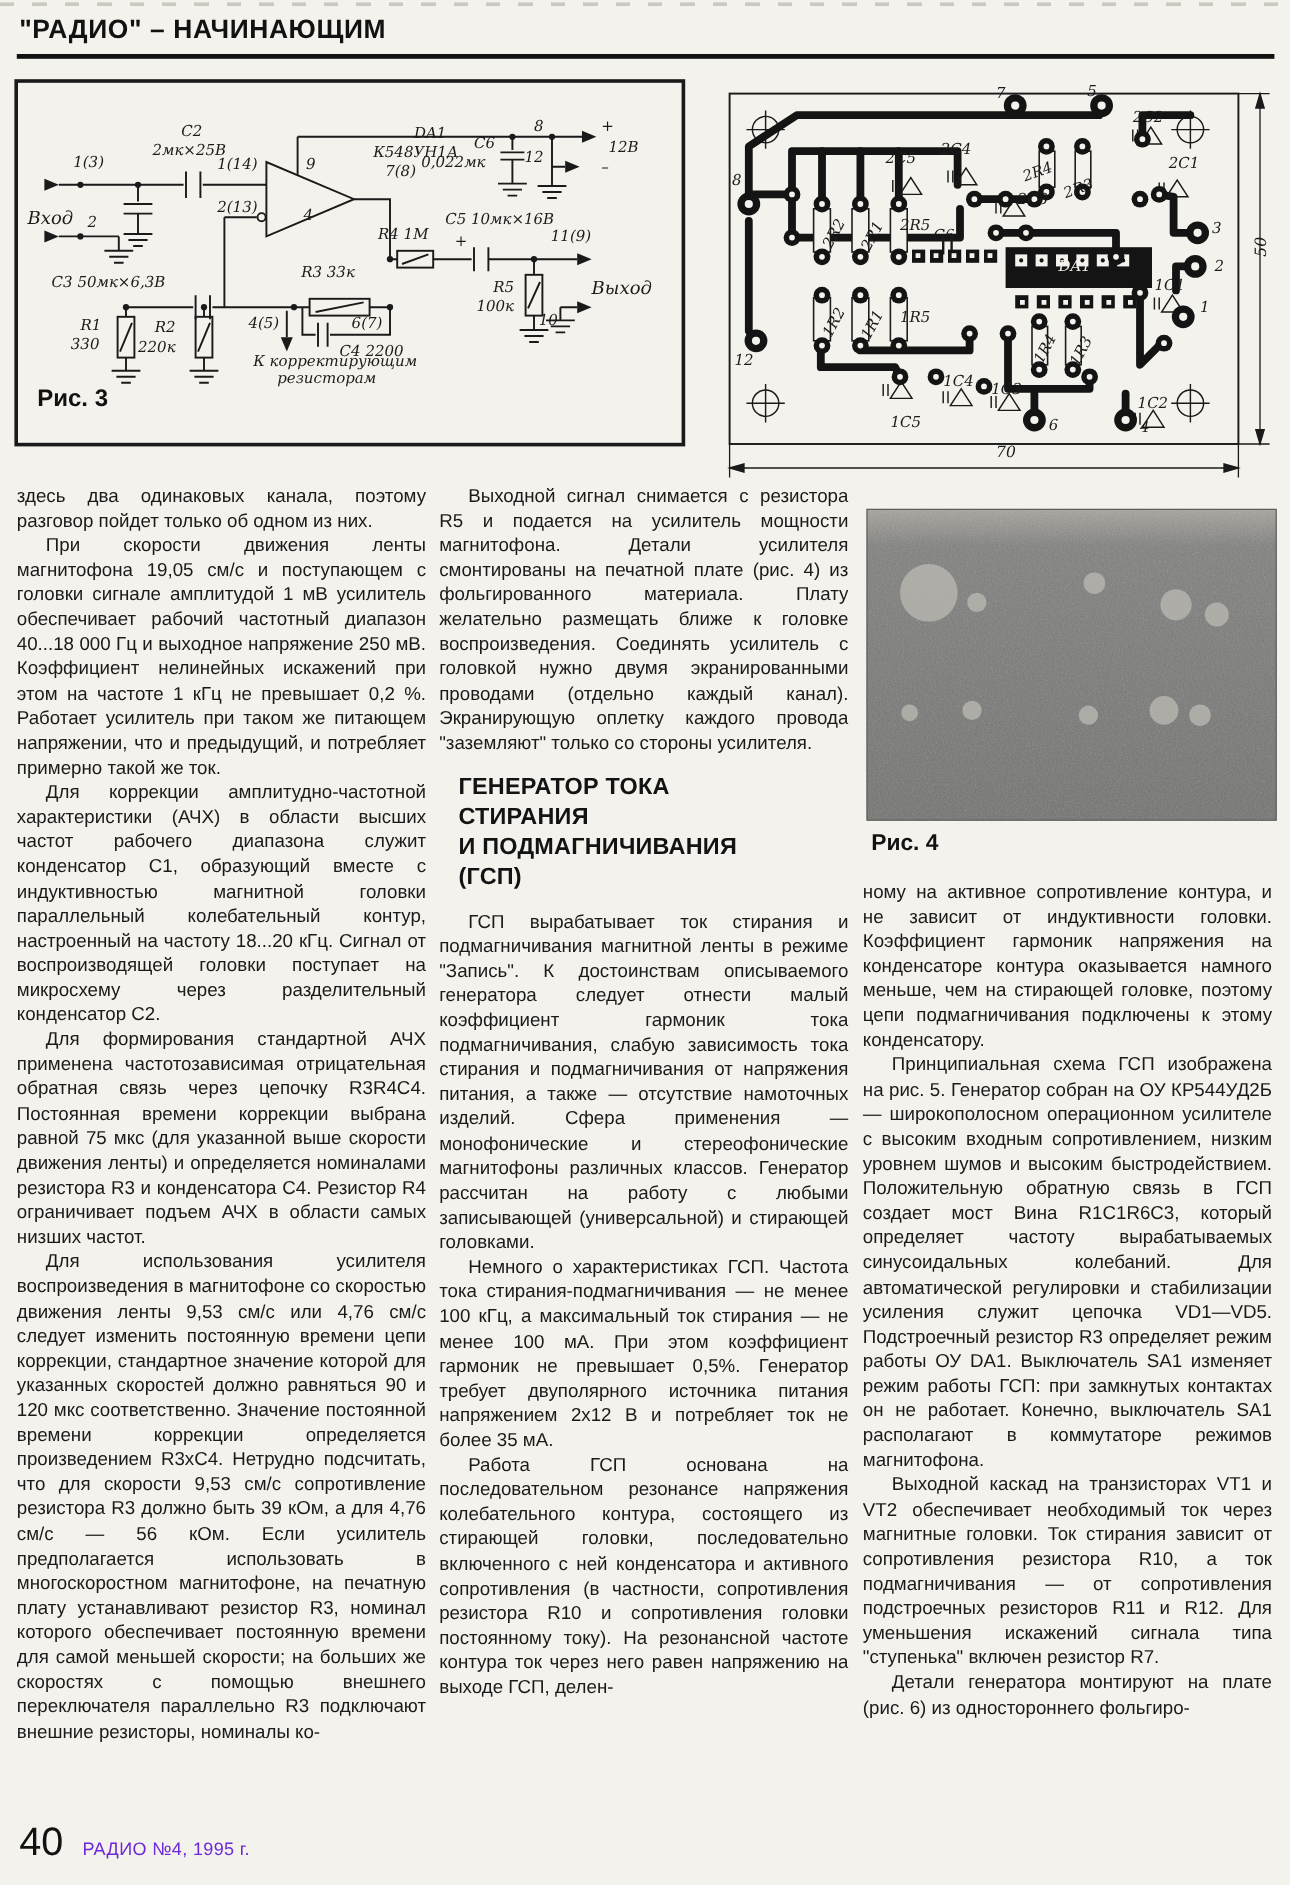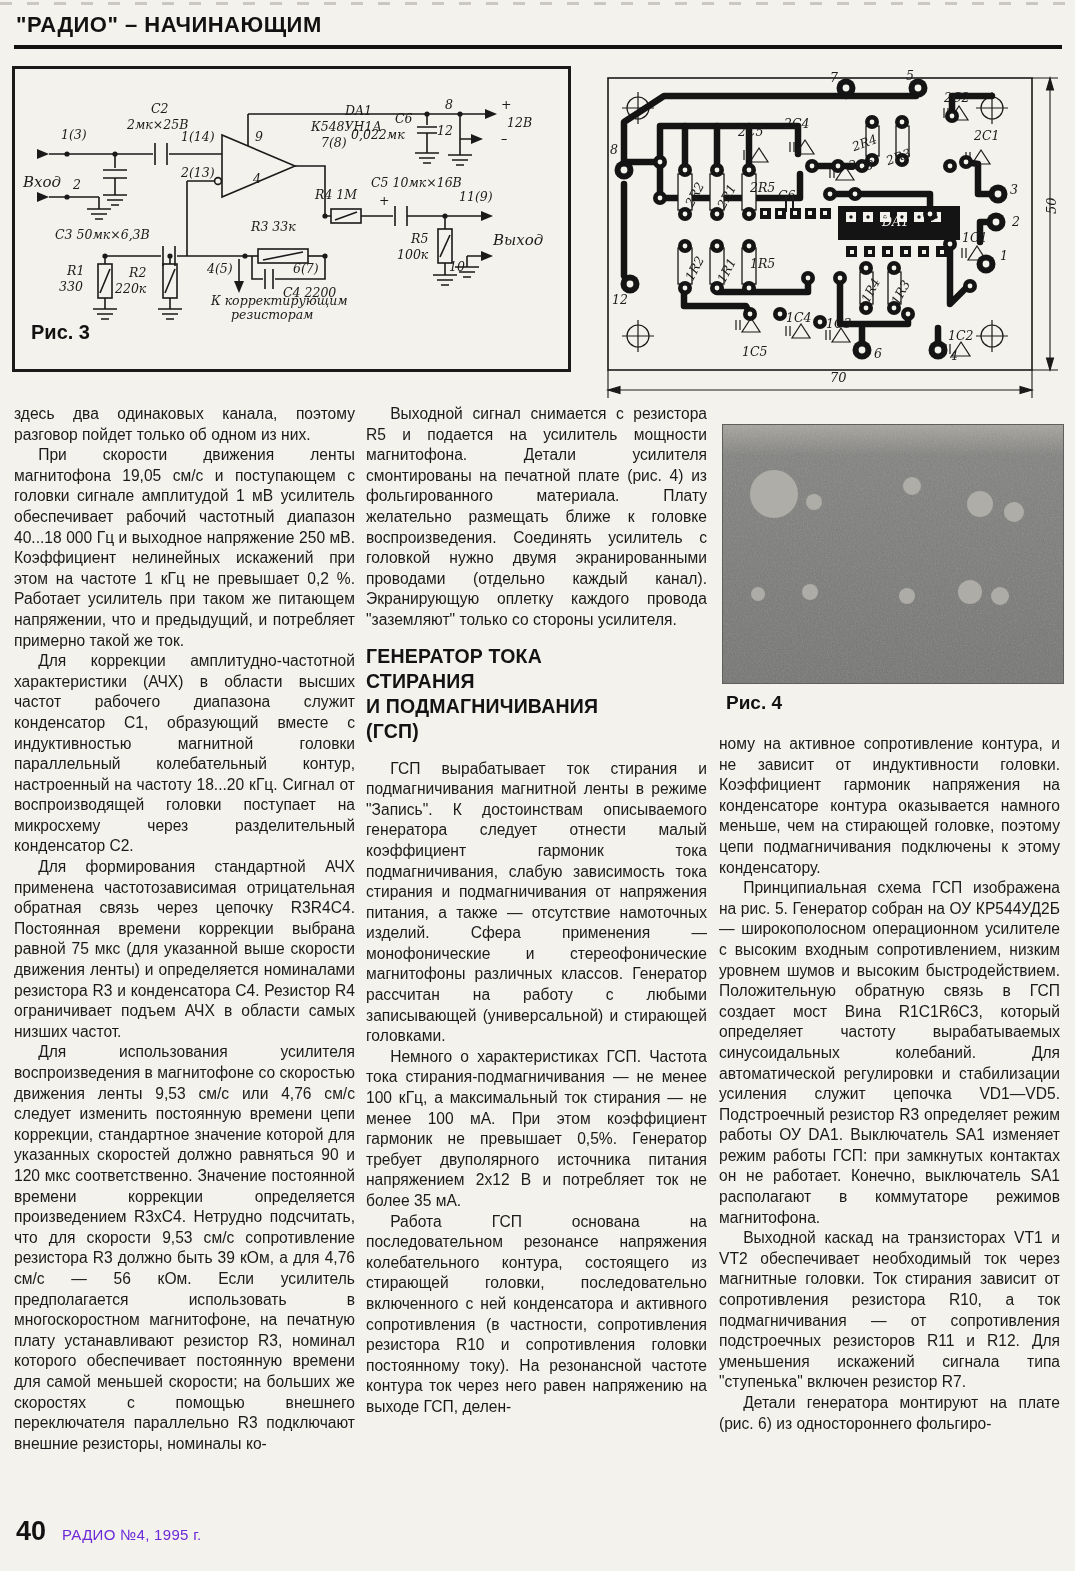--- a/index.html
+++ b/index.html
@@ -30,25 +30,25 @@
   .fig4-cap{position:absolute;left:726px;top:692px;font-weight:bold;font-size:19px;color:#121212}
 
   
   .col{position:absolute;top:404px;width:341px;height:1100px;overflow:hidden;
        text-align:justify;font-size:15.6px;line-height:20.6px;color:#1a1a1a}
   .col-1{left:14px}
   .col-2{left:366px}
   .col-3{left:719px;top:734px;height:770px}
   .para{text-indent:1.55em}
   .para.noindent{text-indent:0}
-  .h2{font-weight:bold;font-size:19.5px;line-height:25px;margin:13px 0 15px 0;
+  .h2{font-weight:bold;font-size:19.5px;line-height:25px;margin:13px 0 15px 16px;
       white-space:pre-line;text-align:left;letter-spacing:.2px;color:#131313}
 
   .footer{position:absolute;left:16px;top:1516px;display:flex;align-items:baseline;gap:16px}
-  .pageno{font-weight:bold;font-size:27px;color:#121212}
+  .pageno{font-weight:normal;font-size:33px;color:#121212}
   .issue{font-size:15px;letter-spacing:.3px;color:#6d28d9}
 </style>
 </head>
 <body>
 
 <div class="page">
   <div class="topnoise"></div>
 
   <div class="hdr-title">"РАДИО" – НАЧИНАЮЩИМ</div>
   <div class="hdr-rule"></div>
@@ -131,21 +131,21 @@
         <span style="left: 336px; top: 58px;">0,022мк</span>
         <span style="left: 430px; top: 28px;">8</span>
         <span style="left: 486px; top: 28px;">+</span>
         <span style="left: 422px; top: 54px;">12</span>
         <span style="left: 492px; top: 46px;">12В</span>
         <span style="left: 486px; top: 62px;">–</span>
         <span style="left: 300px; top: 118px;">R4 1М</span>
         <span style="left: 356px; top: 106px;">С5 10мк×16В</span>
         <span style="left: 364px; top: 124px;">+</span>
         <span style="left: 444px; top: 120px;">11(9)</span>
-        <span style="left: 40px; top: 158px;">С3 50мк×6,3В</span>
+        <span style="left: 28px; top: 158px;">С3 50мк×6,3В</span>
         <span style="left: 52px; top: 194px;">R1</span>
         <span style="left: 44px; top: 210px;">330</span>
         <span style="left: 114px; top: 196px;">R2</span>
         <span style="left: 100px; top: 212px;">220к</span>
         <span style="left: 192px; top: 192px;">4(5)</span>
         <span style="left: 236px; top: 150px;">R3 33к</span>
         <span style="left: 278px; top: 192px;">6(7)</span>
         <span style="left: 268px; top: 216px;">С4 2200</span>
         <span style="left: 396px; top: 162px;">R5</span>
         <span style="left: 382px; top: 178px;">100к</span>

